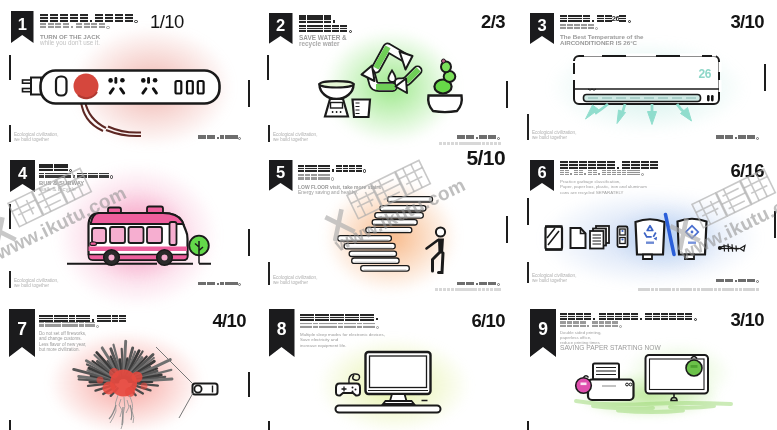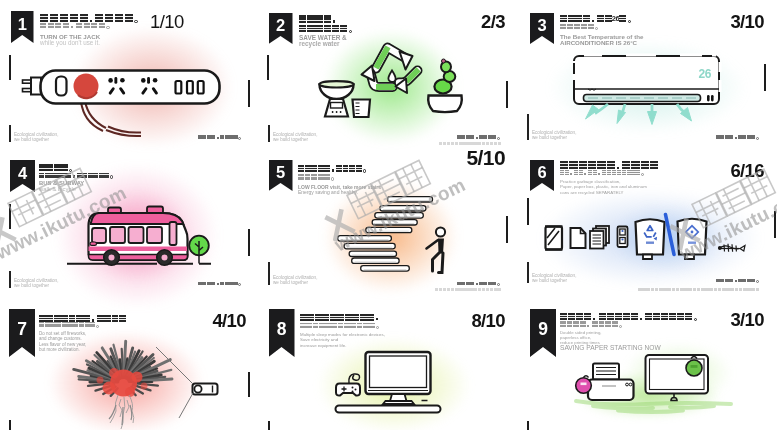--- a/index.html
+++ b/index.html
@@ -459,21 +459,21 @@
 <div style="position:absolute;left:314px;top:335px;width:160px;height:100px;background:radial-gradient(ellipse at center,rgba(210,232,105,.6) 0%,rgba(255,255,255,0) 68%);filter:blur(4px)"></div>
 
 <div style="position:absolute;left:268.5px;top:309px;width:26px;height:48px;background:#1b1b1d;clip-path:polygon(0 0,100% 0,100% 100%,50% calc(100% - 10px),0 100%);color:#fff;font-weight:bold;font-size:17.5px;text-align:center;line-height:40px">8</div>
 
 <div style="position:absolute;left:300px;top:313.5px;font-size:0;white-space:nowrap"><span style="display:inline-block;vertical-align:top;width:74.2px;height:7.0px;background:repeating-linear-gradient(0deg,transparent 0 2.1px,rgba(255,255,255,.92) 2.1px 2.95px,transparent 2.95px 4.3px,rgba(255,255,255,.92) 4.3px 5.1499999999999995px,transparent 5.1499999999999995px 7.0px),repeating-linear-gradient(90deg,#262626 0 6.8px,transparent 6.8px 7.5px)"></span><span style="display:inline-block;vertical-align:top;width:2.0px;height:2.2px;background:#262626;margin:4.8px 3.3px 0 1.6px"></span></div>
 
 <div style="position:absolute;left:300px;top:322.5px;font-size:0;white-space:nowrap"><span style="display:inline-block;vertical-align:top;width:75.0px;height:5.7px;background:repeating-linear-gradient(0deg,transparent 0 1.7px,rgba(255,255,255,.92) 1.7px 2.55px,transparent 2.55px 3.5px,rgba(255,255,255,.92) 3.5px 4.35px,transparent 4.35px 5.7px),repeating-linear-gradient(90deg,#9a9a9a 0 5.7px,transparent 5.7px 6.3px)"></span><span style="display:inline-block;vertical-align:top;width:1.1px;height:1.1px;border:0.6px solid #9a9a9a;border-radius:50%;margin:3.5px 2.0px 0 0.9px"></span></div>
 
 <div style="position:absolute;left:300px;top:331.9px;font-size:4.4px;line-height:5.4px;font-weight:normal;color:#9a9a9a;white-space:nowrap;letter-spacing:0px">Multiple sleep modes for electronic devices,<br>Save electricity and<br>increase equipment life.</div>
 
-<div style="position:absolute;left:409px;top:309.5px;width:96px;text-align:right;font-size:18.5px;font-weight:bold;color:#141414;letter-spacing:-0.6px">8/10</div>
+<div style="position:absolute;left:409px;top:309.5px;width:96px;text-align:right;font-size:18.5px;font-weight:bold;color:#141414;letter-spacing:-0.6px">6/10</div>
 
 <svg style="left:259px;top:287px" width="259" height="143" viewBox="0 0 259 143">
 
 <rect x="106.5" y="65" width="65" height="42" rx="3" fill="#fff" stroke="#1a1a1a" stroke-width="2.4"></rect>
 <rect x="110.5" y="69" width="57" height="31.5" fill="#fff" stroke="#1a1a1a" stroke-width="1.3"></rect>
 <path d="M109,103.5 h60" stroke="#1a1a1a" stroke-width="1.1"></path>
 
 <path d="M133,107 h12.5 l2,7 h-16.5 z" fill="#fff" stroke="#1a1a1a" stroke-width="1.8"></path>
 <path d="M126.5,114 h26 l2.5,3 h-31 z" fill="#fff" stroke="#1a1a1a" stroke-width="1.8"></path>
 

